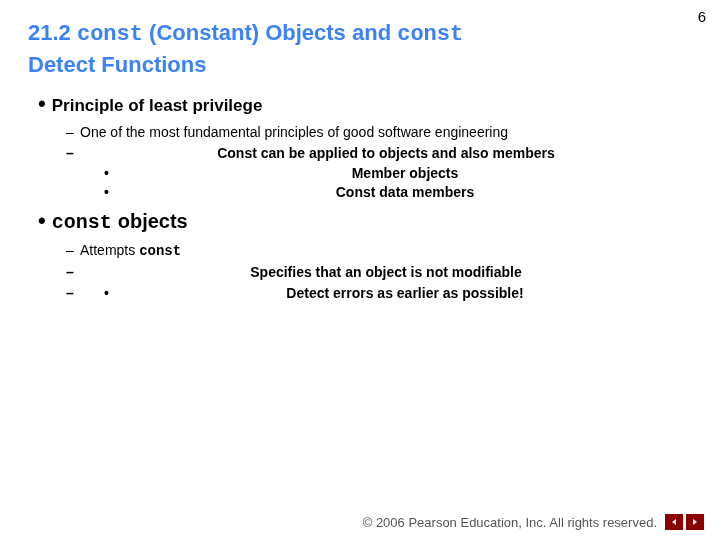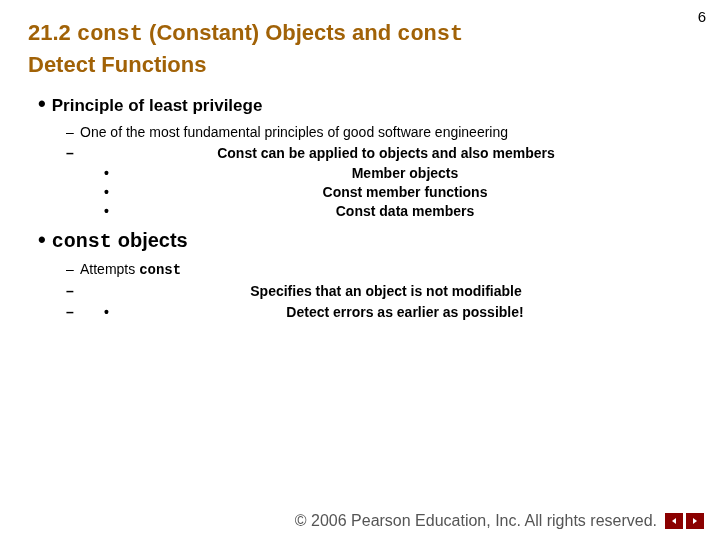--- a/index.html
+++ b/index.html
@@ -30,21 +30,21 @@
       position: absolute;
       top: 8px;
       right: 14px;
       font-size: 15px;
       color: #000;
     }
 
     .title {
       font-size: 22px;
       font-weight: bold;
-      color: #a16207;
+      color: #3b82f6;
       margin-bottom: 14px;
       line-height: 1.35;
     }
 
     .title .mono {
       font-family: 'Courier New', Courier, monospace;
       font-weight: bold;
     }
 
     .content {
@@ -130,21 +130,21 @@
       bottom: 10px;
       right: 16px;
       font-size: 11px;
       color: #555;
       display: flex;
       align-items: center;
       gap: 8px;
     }
 
     .footer-text {
-      font-size: 16px;
+      font-size: 13px;
       color: #555;
     }
 
     .nav-buttons {
       display: flex;
       gap: 3px;
     }
 
     .nav-btn {
       width: 18px;
@@ -183,23 +183,20 @@
 
     <ul class="sub-list">
       <li>
         <span>One of the most fundamental principles of good software engineering</span>
       </li>
       <li class="bold-item">
         <span>Const can be applied to objects and also members</span>
         <ul class="sub-sub-list">
           <li>
             <span>Member objects</span>
-          </li>
-          <li>
-            <span>Const member functions</span>
           </li>
           <li>
             <span>Const data members</span>
           </li>
         </ul>
       </li>
     </ul>
 
     <div class="bullet-main-const">
       <span class="bullet-dot">•</span>

